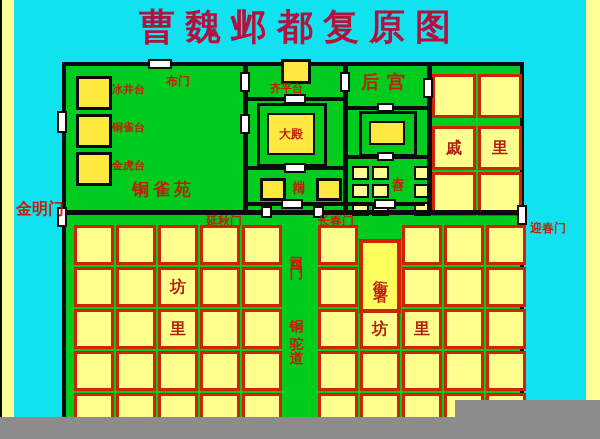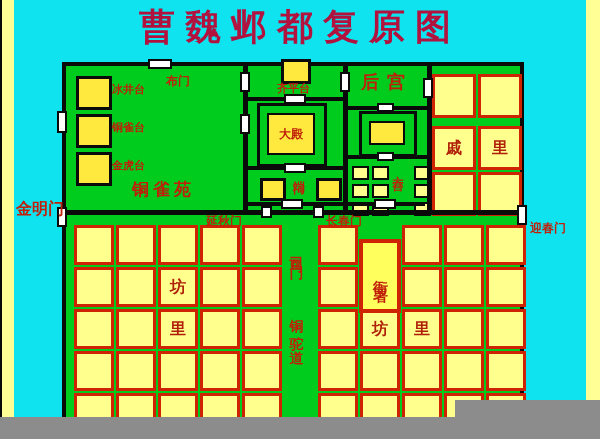--- a/index.html
+++ b/index.html
@@ -57,21 +57,21 @@
 <div class="abs rlabel" style="left:112px;top:158px;font-size:11px;">金虎台</div>
 
 <div class="abs rlabel" style="left:132px;top:178px;font-size:17px;letter-spacing:4px;">铜雀苑</div>
 
 <div class="abs gm" style="left:148px;top:59px;width:24px;height:10px;">
     <i></i>
   </div>
 <div class="abs rlabel" style="left:166px;top:73px;font-size:12px;">布门</div>
 
 <div class="abs tower" style="left:281px;top:59px;width:24px;height:19px;"></div>
-<div class="abs rlabel" style="left:244px;top:81px;width:66px;text-align:right;font-size:11px;">齐平台</div>
+<div class="abs rlabel" style="left:270px;top:81px;width:66px;text-align:left;font-size:11px;">齐平台</div>
 
 <div class="abs bldg-outer" style="left:257px;top:103px;width:64px;height:58px;"></div>
 <div class="abs bldg-inner" style="left:267px;top:113px;width:44px;height:38px;">
   <span class="rlabel" style="font-size:12px;">大殿</span>
 </div>
 
 <div class="abs tower" style="left:260px;top:178px;width:20px;height:17px;"></div>
 <div class="abs tower" style="left:316px;top:178px;width:20px;height:17px;"></div>
 <div class="abs rlabel vert" style="left:290px;top:170px;font-size:12px;letter-spacing:2px;">端门</div>
 
@@ -82,21 +82,21 @@
 <div class="abs rlabel vert" style="left:390px;top:167px;font-size:11px;letter-spacing:4px;">六宫</div>
 
 <div class="abs office" style="left:359px;top:239px;width:34px;height:66px;">
   <span class="rlabel vert" style="font-size:15px;letter-spacing:8px;">衙署</span>
 </div>
 
 <div class="abs rlabel" style="left:16px;top:199px;font-size:16px;">金明门</div>
 <div class="abs rlabel" style="left:530px;top:220px;font-size:12px;">迎春门</div>
 
 <div class="abs rlabel" style="left:206px;top:213px;font-size:12px;">延秋门</div>
-<div class="abs rlabel" style="left:326px;top:213px;font-size:12px;">长春门</div>
+<div class="abs rlabel" style="left:318px;top:213px;font-size:12px;">长春门</div>
 <div class="abs rlabel vert" style="left:288px;top:245px;font-size:14px;letter-spacing:4px;">司马门</div>
 <div class="abs rlabel vert" style="left:288px;top:308px;font-size:14px;letter-spacing:16px;">铜驼道</div>
 
 <div class="abs gm" style="left:57px;top:111px;width:10px;height:22px;">
     <i></i>
   </div>
 <div class="abs gm" style="left:57px;top:207px;width:10px;height:20px;">
     <i></i>
   </div>
 <div class="abs gm" style="left:517px;top:205px;width:10px;height:20px;">

